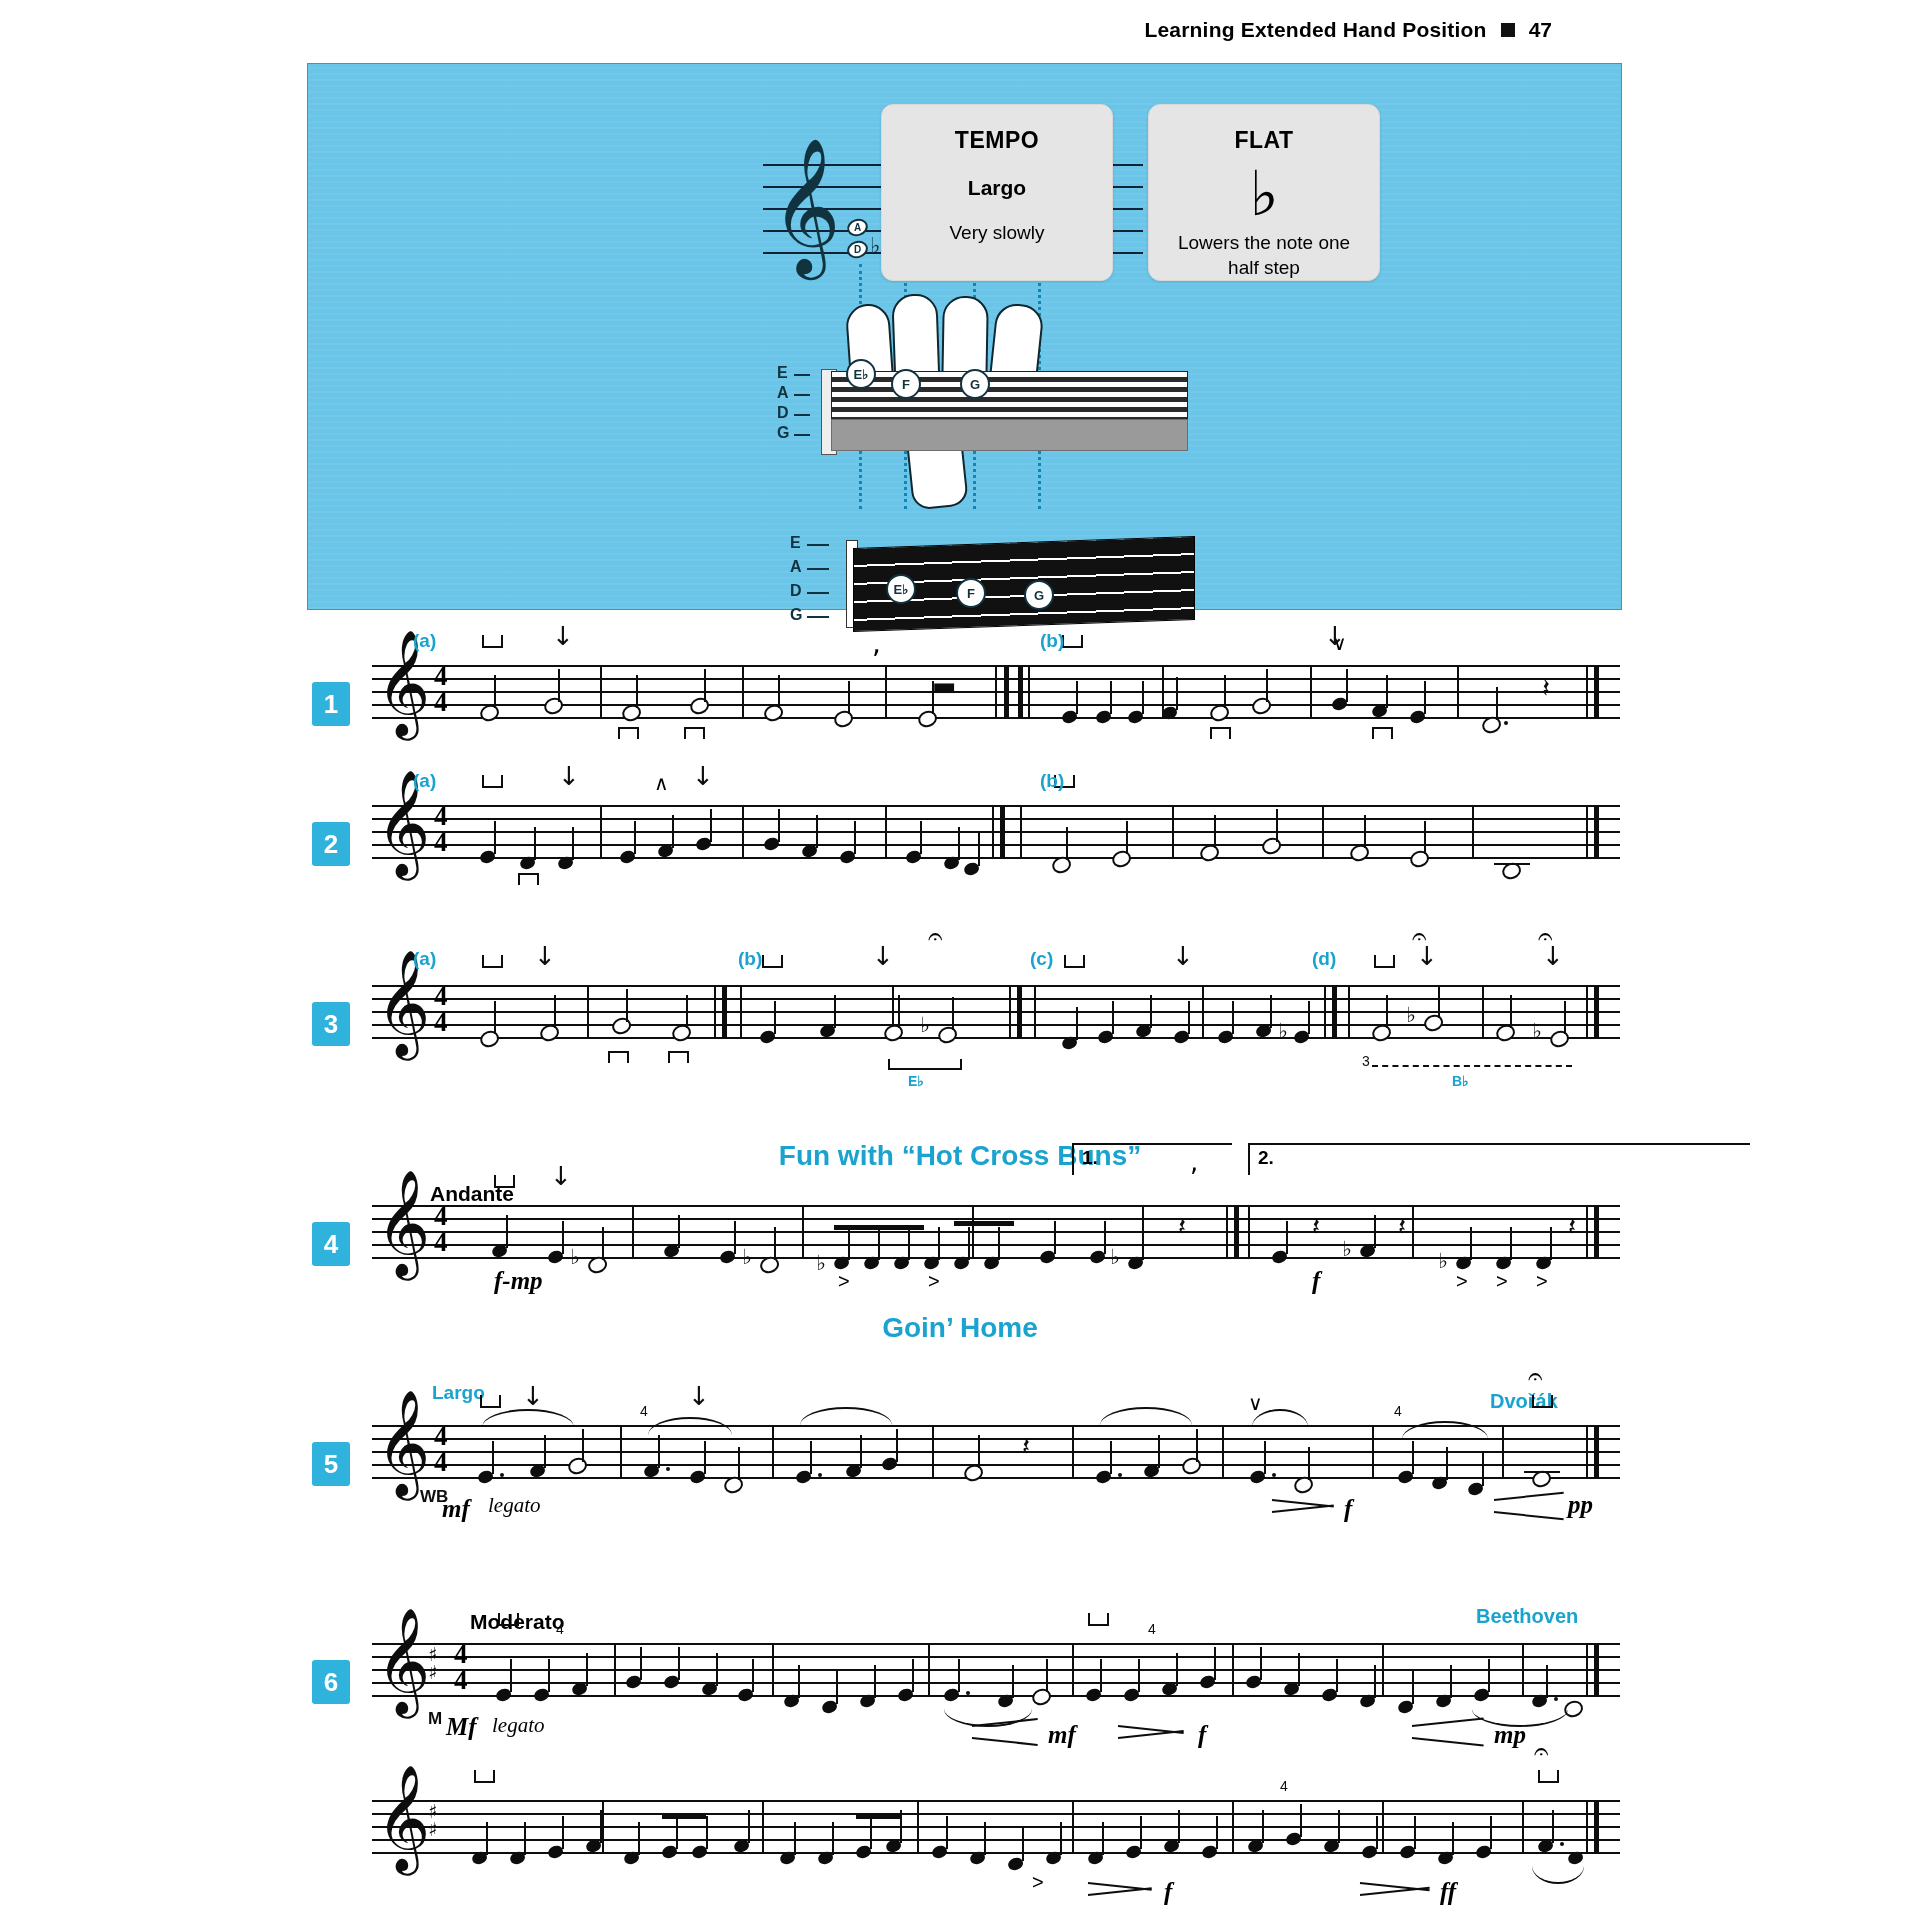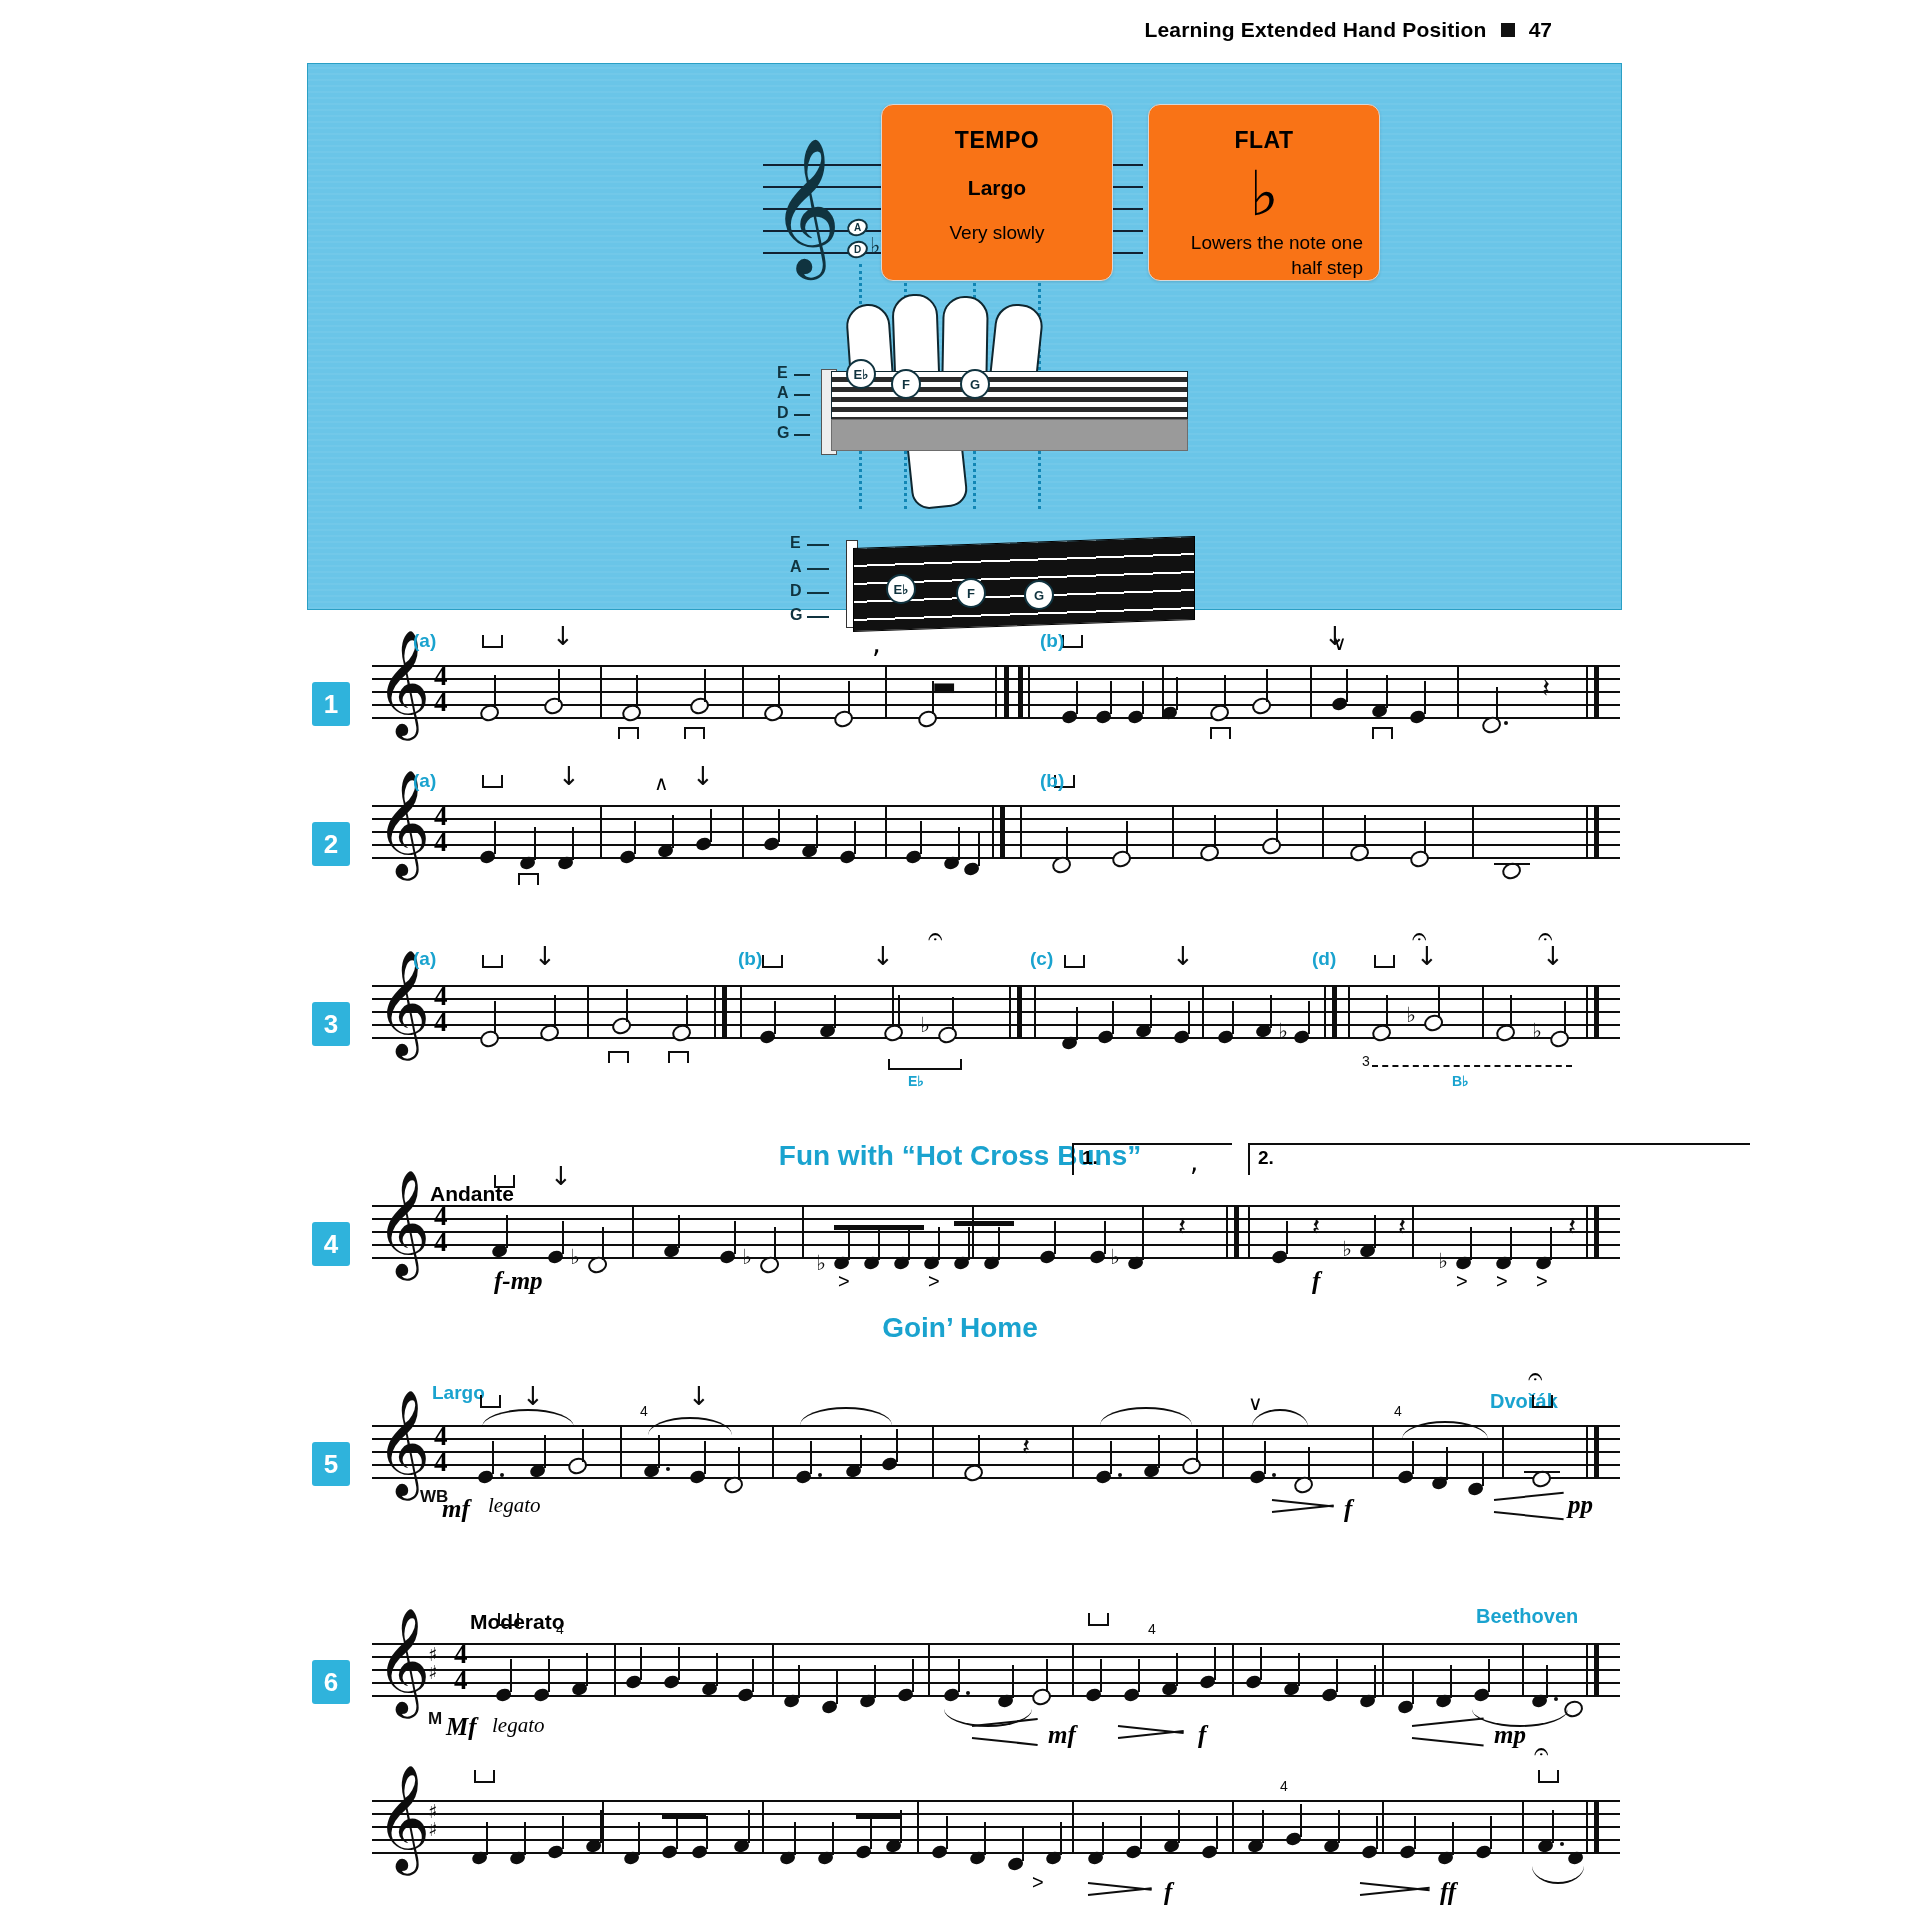--- a/index.html
+++ b/index.html
@@ -45,25 +45,25 @@
   .strdash{position:absolute;height:2px;background:#10333f;}
 
   .fnote{position:absolute;width:26px;height:26px;border-radius:50%;background:#fff;border:2px solid #10333f;
          display:flex;align-items:center;justify-content:center;font-size:13px;font-weight:bold;color:#10333f;}
 
   
   .finger{position:absolute;background:#fff;border:2px solid #0f2730;border-radius:22px 22px 10px 10px;}
   .thumb{position:absolute;background:#fff;border:2px solid #0f2730;border-radius:26px 26px 18px 18px;}
 
   
-  .card{position:absolute;background:#f97316;border-radius:12px;border:1px solid #d8d8d8;box-shadow:0 1px 3px rgba(0,0,0,.12);
+  .card{position:absolute;background:#e5e5e5;border-radius:12px;border:1px solid #d8d8d8;box-shadow:0 1px 3px rgba(0,0,0,.12);
         display:flex;flex-direction:column;align-items:center;}
   .card-title{font-weight:bold;font-size:23px;letter-spacing:.5px;margin-top:22px;}
   .card-sub{font-weight:bold;font-size:21px;margin-top:22px;}
-  .card-txt{font-size:19px;margin-top:20px;text-align:right;line-height:1.35;padding:0 16px;}
+  .card-txt{font-size:19px;margin-top:20px;text-align:center;line-height:1.35;padding:0 16px;}
   .bigflat{font-size:62px;line-height:.9;margin-top:12px;font-family:"DejaVu Serif",serif;}
 
   
   .sysnum{position:absolute;width:38px;height:44px;background:#2fb3dc;color:#fff;font-weight:bold;font-size:26px;
           display:flex;align-items:center;justify-content:center;border-radius:3px;}
   .staff{position:absolute;height:52px;}
   .staff .l{position:absolute;left:0;right:0;height:1.6px;background:#0d0d0d;}
   .bar{position:absolute;width:1.6px;background:#0d0d0d;}
   .thickbar{position:absolute;width:5px;background:#0d0d0d;}
   .gclef{position:absolute;font-size:92px;line-height:1;color:#0d0d0d;font-family:"DejaVu Sans",sans-serif;top:-28px;}

